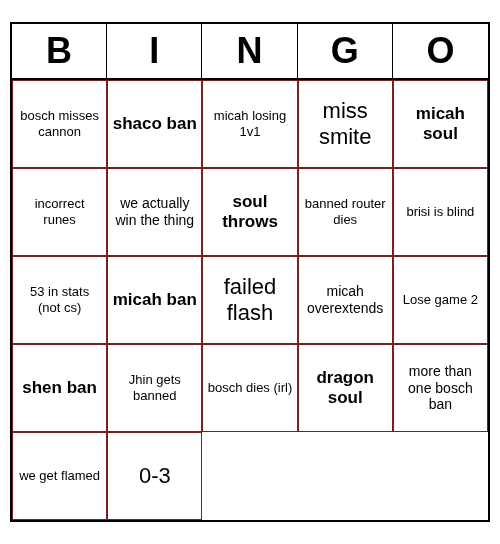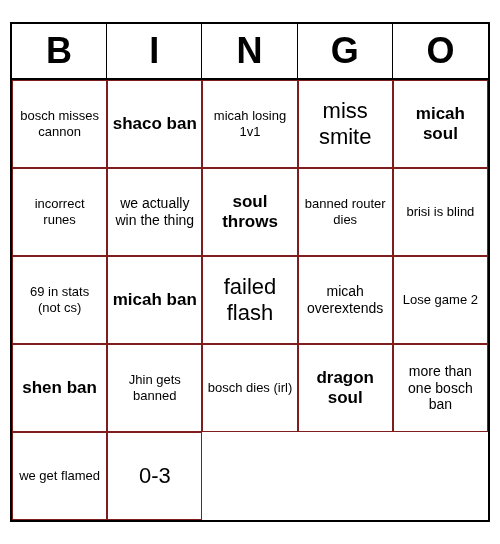--- a/index.html
+++ b/index.html
@@ -74,21 +74,21 @@
   <div class="bingo-cell">bosch misses cannon</div>
       <div class="bingo-cell medium-text">shaco ban</div>
       <div class="bingo-cell">micah losing 1v1</div>
       <div class="bingo-cell large-text">miss smite</div>
       <div class="bingo-cell medium-text">micah soul</div>
       <div class="bingo-cell">incorrect runes</div>
       <div class="bingo-cell small-text">we actually win the thing</div>
       <div class="bingo-cell medium-text">soul throws</div>
       <div class="bingo-cell">banned router dies</div>
       <div class="bingo-cell">brisi is blind</div>
-      <div class="bingo-cell">69 in stats (not cs)</div>
+      <div class="bingo-cell">53 in stats (not cs)</div>
       <div class="bingo-cell medium-text">micah ban</div>
       <div class="bingo-cell large-text">failed flash</div>
       <div class="bingo-cell small-text">micah overextends</div>
       <div class="bingo-cell">Lose game 2</div>
       <div class="bingo-cell medium-text">shen ban</div>
       <div class="bingo-cell">Jhin gets banned</div>
       <div class="bingo-cell">bosch dies (irl)</div>
       <div class="bingo-cell medium-text">dragon soul</div>
       <div class="bingo-cell small-text">more than one bosch ban</div>
       <div class="bingo-cell">we get flamed</div>

